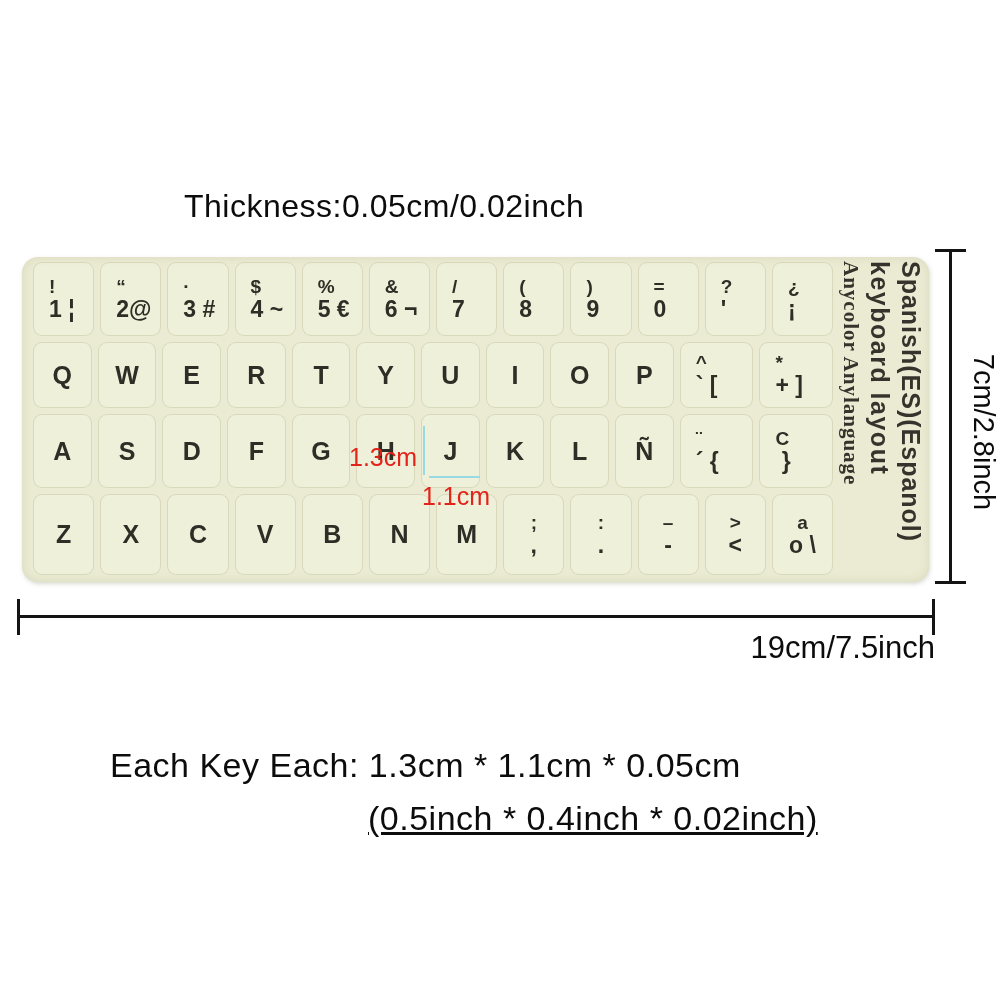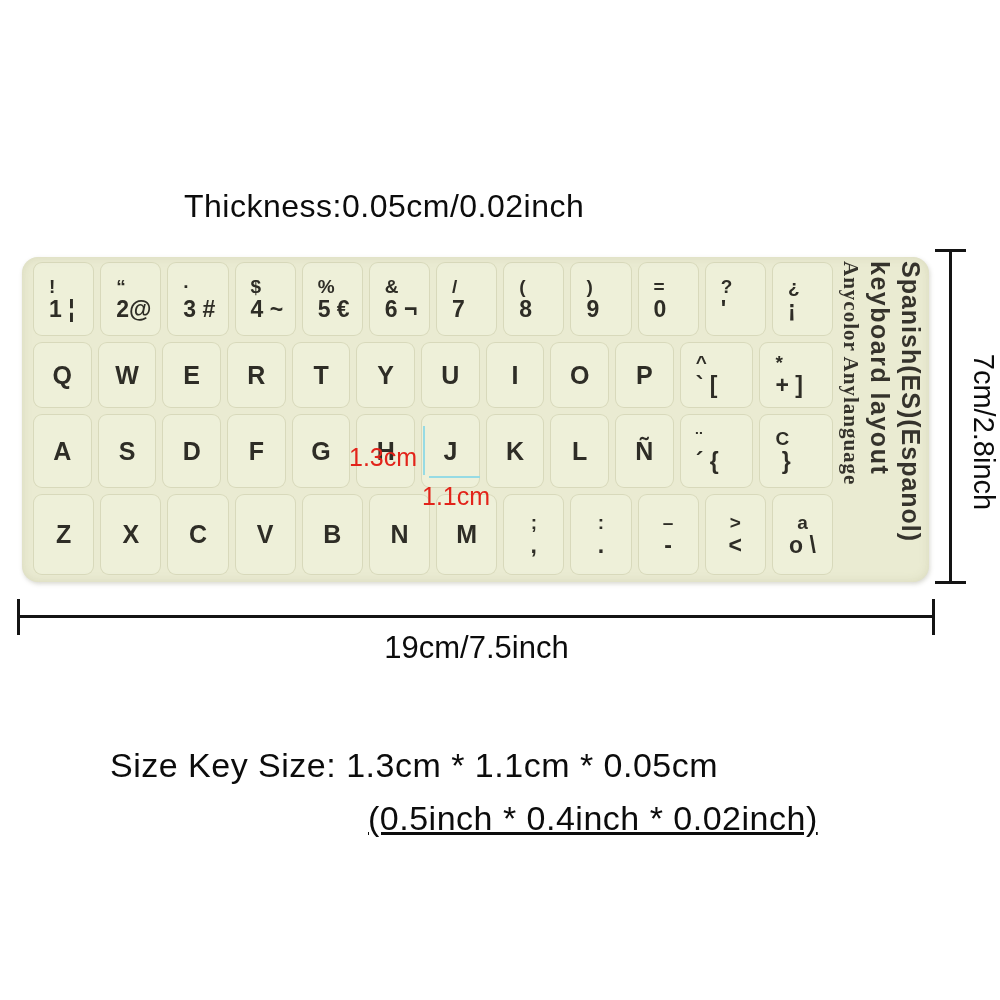--- a/index.html
+++ b/index.html
@@ -60,21 +60,21 @@
   .dimv-label{
     left:1000px;top:290px;width:284px;height:36px;
     transform-origin:0 0;transform:rotate(90deg);
     font-size:29px;text-align:center;white-space:nowrap;
   }
 
   
   .dimh-line{left:18px;top:615px;width:917px;height:3px;}
   .dimh-cap-left{left:17px;top:599px;width:3px;height:36px;}
   .dimh-cap-right{left:932px;top:599px;width:3px;height:36px;}
-  .dimh-label{left:18px;top:630px;width:917px;text-align:center;font-size:31px;}
+  .dimh-label{left:18px;top:630px;width:917px;text-align:right;font-size:31px;}
 
   
   .f1{left:110px;top:746px;font-size:34px;letter-spacing:0.5px;}
   .f2{left:368px;top:799px;font-size:34px;letter-spacing:0.5px;text-decoration:underline;}
 </style>
 </head>
 <body>
 
 <div class="abs title">Thickness:0.05cm/0.02inch</div>
 
@@ -269,14 +269,14 @@
 <div class="abs dim dimv-line"></div>
 <div class="abs dim dimv-cap-top"></div>
 <div class="abs dim dimv-cap-bot"></div>
 <div class="abs dimv-label">7cm/2.8inch</div>
 
 <div class="abs dim dimh-line"></div>
 <div class="abs dim dimh-cap-left"></div>
 <div class="abs dim dimh-cap-right"></div>
 <div class="abs dimh-label">19cm/7.5inch</div>
 
-<div class="abs f1">Size Key Size: 1.3cm * 1.1cm * 0.05cm</div>
+<div class="abs f1">Each Key Each: 1.3cm * 1.1cm * 0.05cm</div>
 <div class="abs f2">(0.5inch * 0.4inch * 0.02inch)</div>
 
 </body></html>

